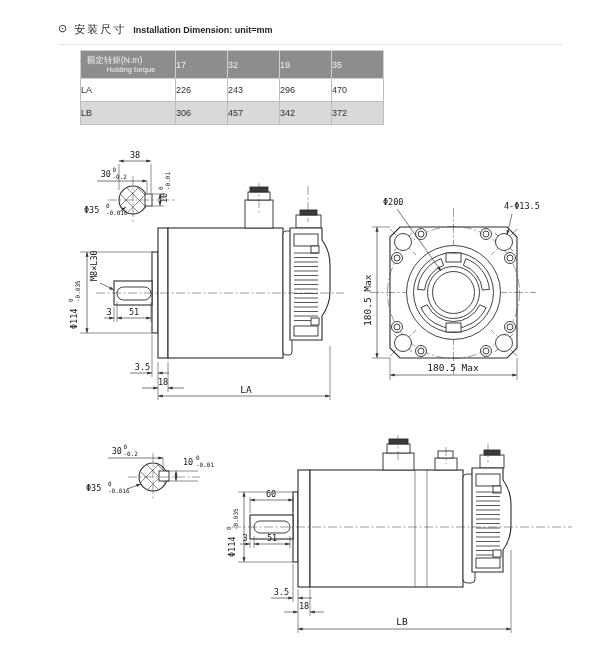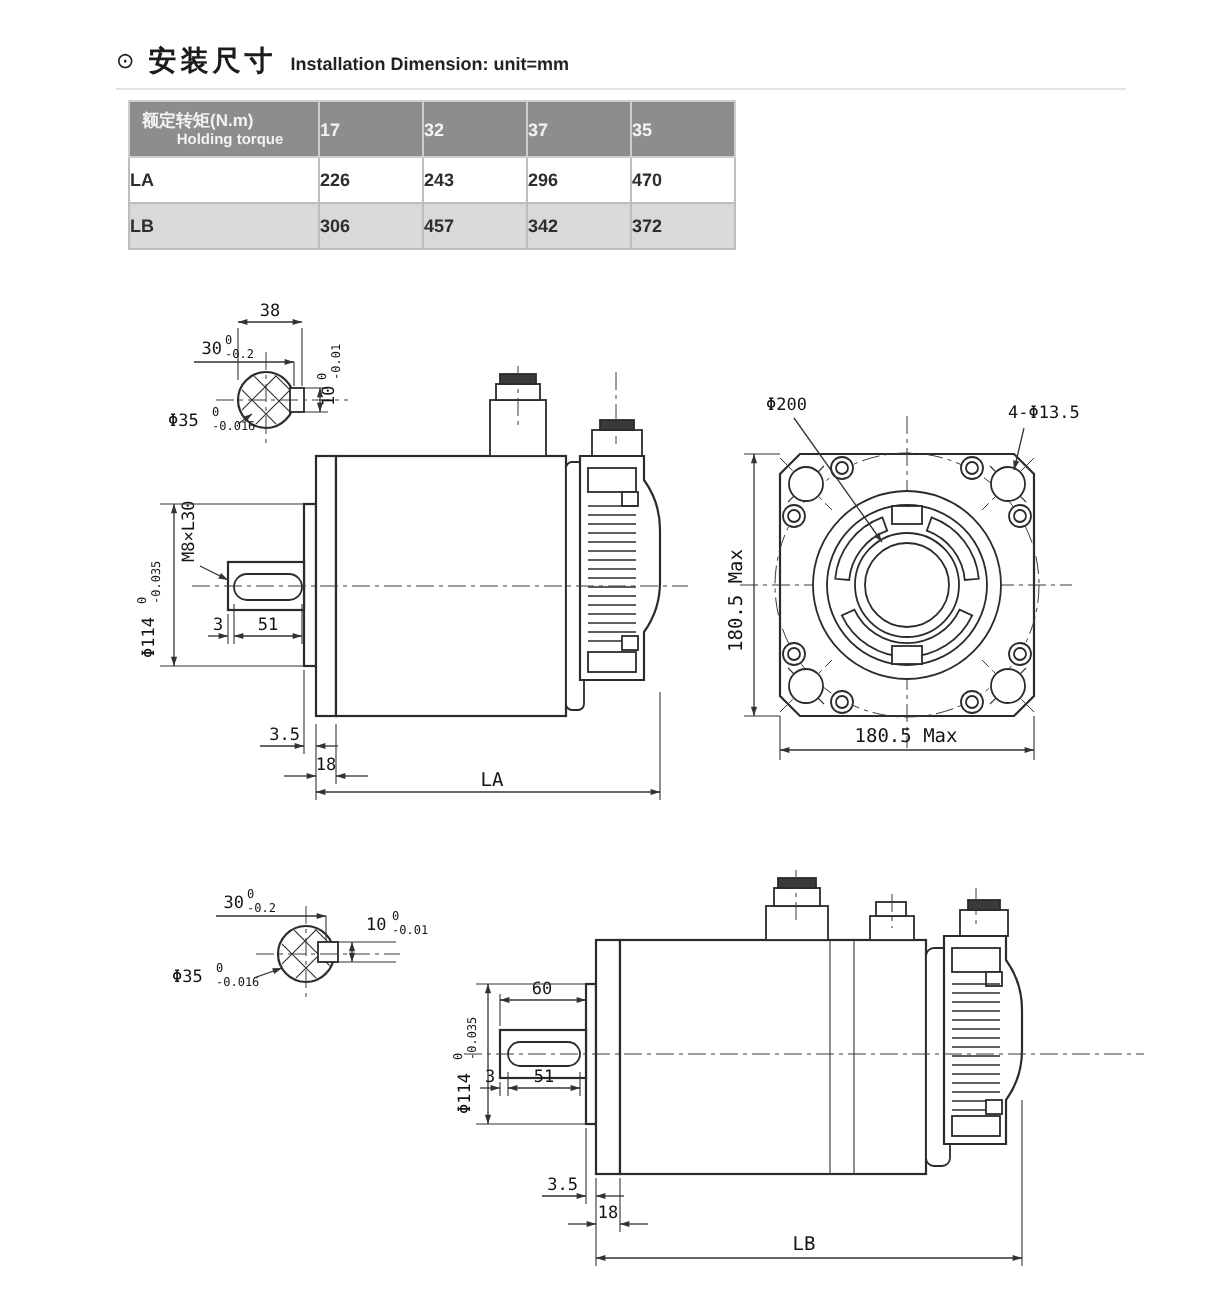--- a/index.html
+++ b/index.html
@@ -1,23 +1,23 @@
 <!DOCTYPE html>
 <html><head>
 <meta charset="utf-8">
 <style>
   html,body{margin:0;padding:0;background:#fff;}
   .page{position:relative;width:608px;height:652px;background:#fff;overflow:hidden;
         font-family:"Liberation Sans",sans-serif;}
   .titlebar{position:absolute;left:58px;top:22px;display:flex;align-items:baseline;gap:7px;color:#1c1c1c;}
   .titlebar .bullet{font-size:11px;transform:translateY(-1px);}
-  .titlebar .zh{font-size:14px;font-weight:bold;letter-spacing:2px;}
+  .titlebar .zh{font-size:11px;font-weight:normal;letter-spacing:2px;}
   .titlebar .en{font-size:9px;font-weight:bold;color:#222;text-align:center;}
   .rule{position:absolute;left:58px;top:44px;width:505px;border-top:1px solid #e3e3e3;}
-  table.spec{position:absolute;left:64px;top:50px;border-collapse:collapse;table-layout:fixed;font-weight:bold;}
+  table.spec{position:absolute;left:80px;top:50px;border-collapse:collapse;table-layout:fixed;}
   table.spec td{border:1px solid #bdbdbd;font-size:9px;text-align:left;color:#2e2e2e;padding:0;}
   table.spec tr.hd td{background:#8d8d8d;color:#f2f2f2;border-color:#cfcfcf;height:27px;}
   table.spec td.lbl{text-align:left;padding-left:6px;}
   table.spec .zh{font-size:8.5px;line-height:10px;}
   table.spec .en{font-size:7.5px;line-height:9px;text-align:center;}
   table.spec tr.r1 td{height:22px;background:#ffffff;}
   table.spec tr.r2 td{height:22px;background:#d9d9d9;}
   svg text{fill:#141414;}
   .dim{font-family:"DejaVu Sans Mono",monospace;font-size:8.5px;}
   .tol{font-family:"DejaVu Sans Mono",monospace;font-size:6px;}
@@ -52,21 +52,21 @@
         <col style="width:52px">
       </colgroup>
     <tbody>
         <tr class="hd">
       <td class="lbl">
         <div class="zh">额定转矩(N.m)</div>
         <div class="en">Holding torque</div>
       </td>
       <td>17</td>
       <td>32</td>
-      <td>37</td>
+      <td>19</td>
       <td>35</td>
     </tr>
     <tr class="r1">
       <td>LA</td>
       <td>226</td>
       <td>243</td>
       <td>296</td>
       <td>470</td>
     </tr>
     <tr class="r2">

